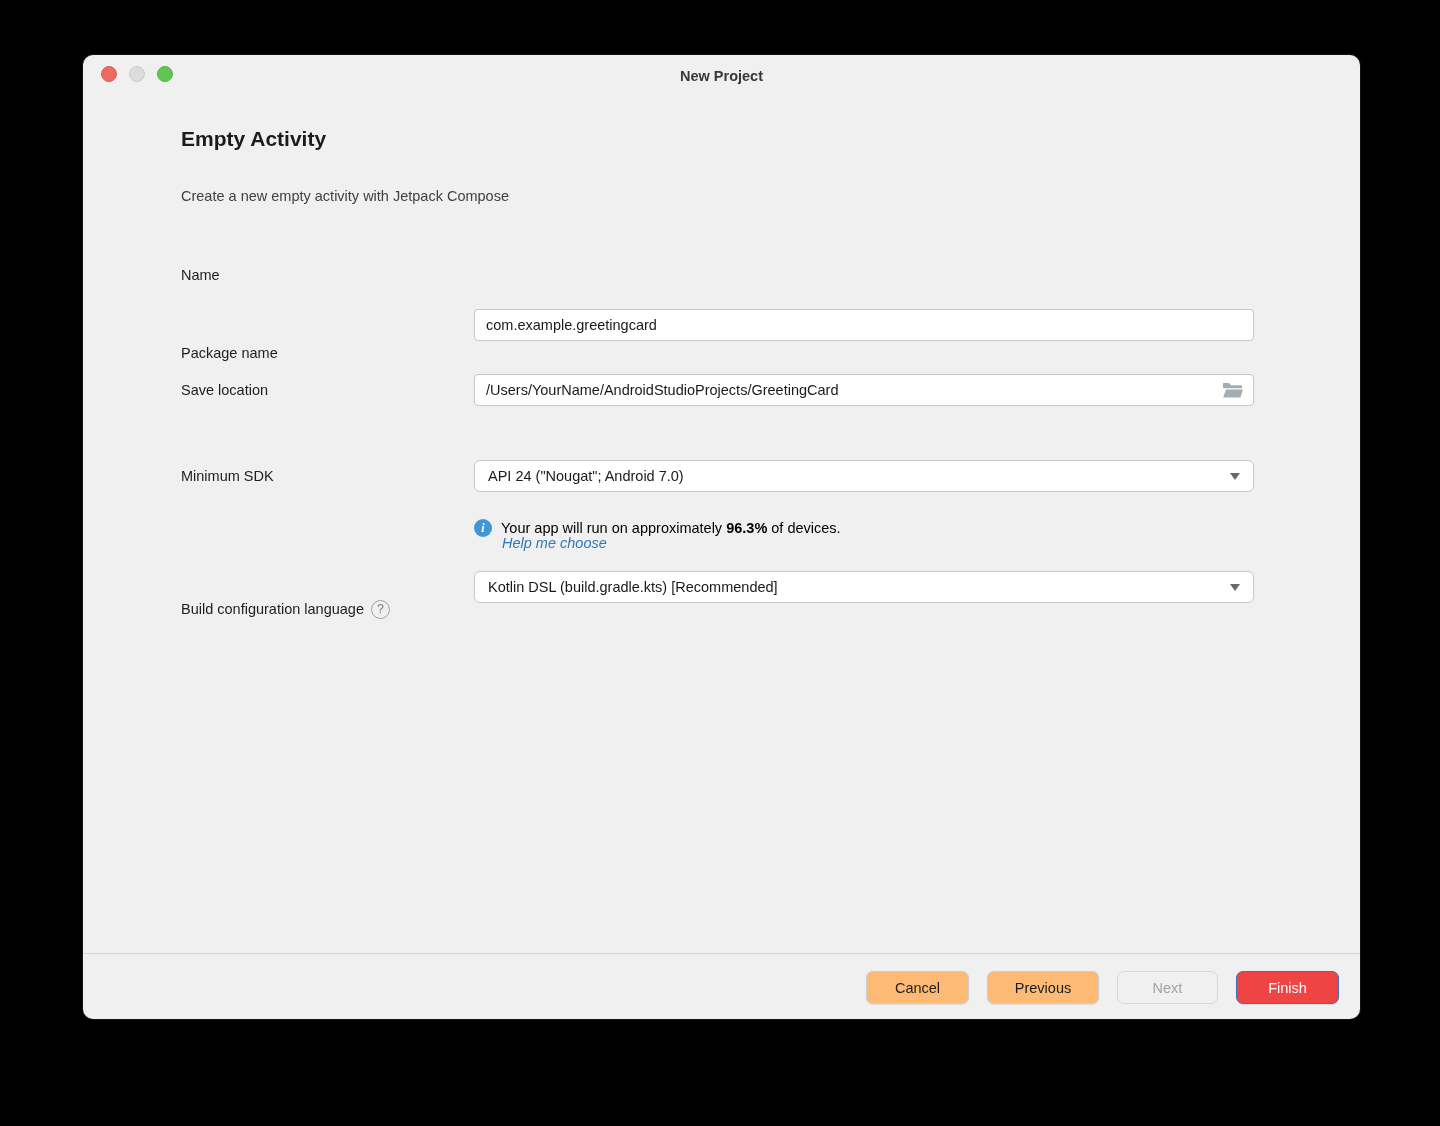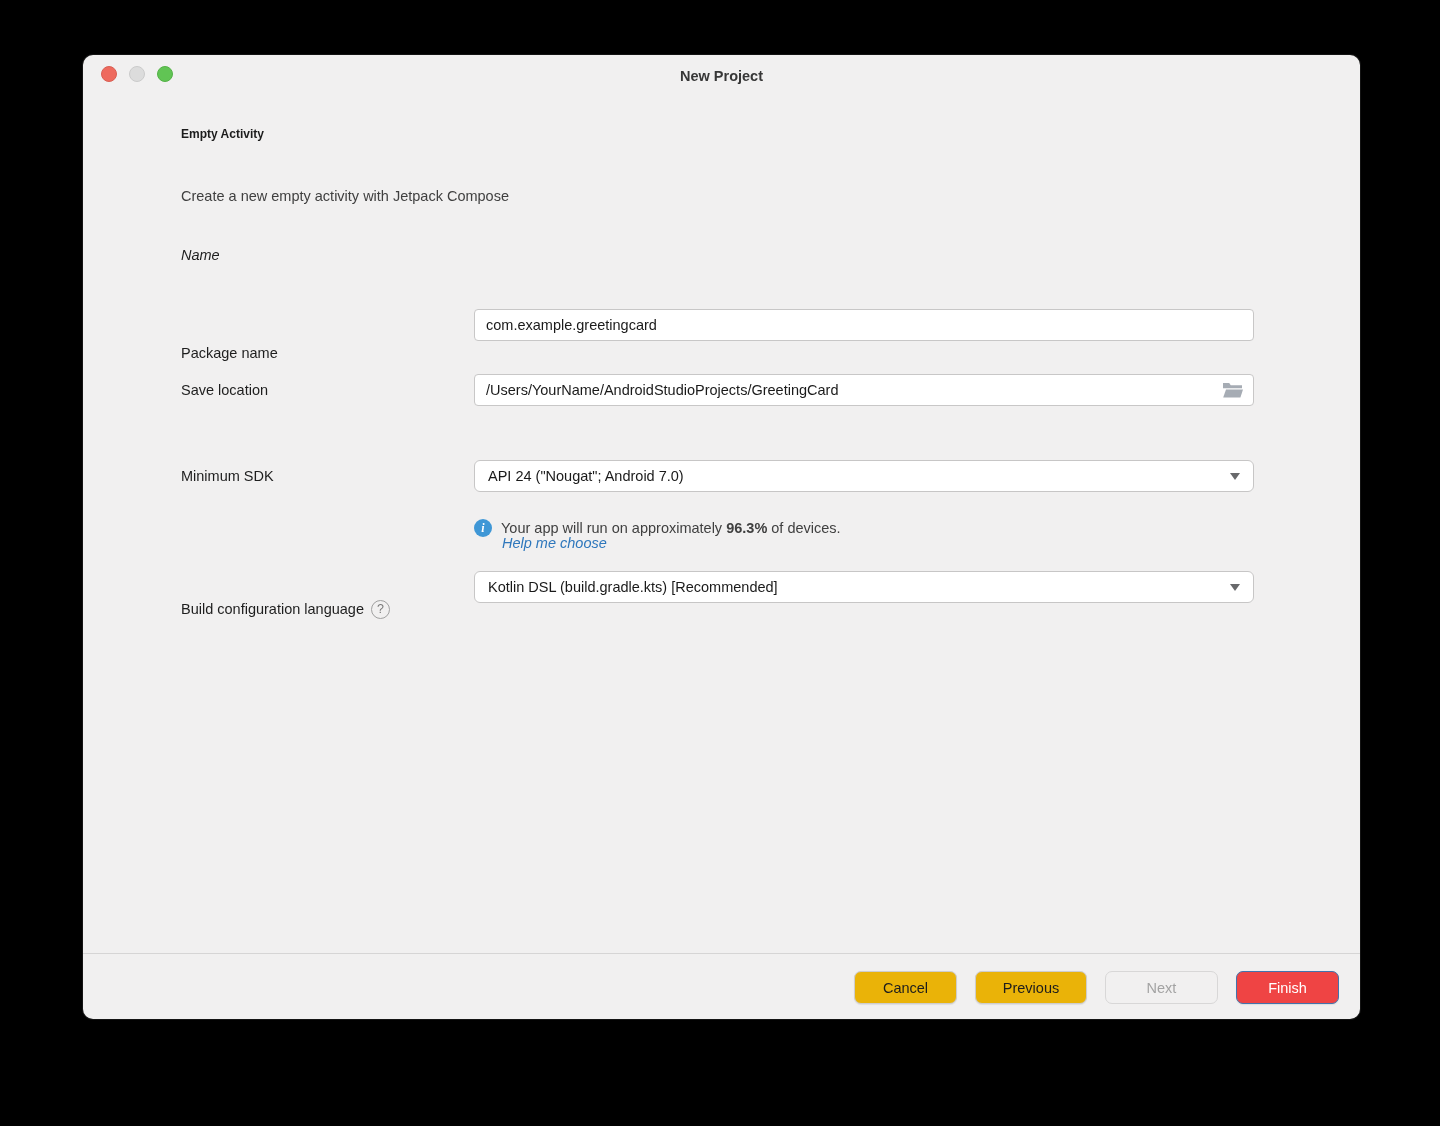--- a/index.html
+++ b/index.html
@@ -15,21 +15,21 @@
   
   .titlebar { position:absolute; left:0; top:0; width:100%; height:40px; }
   .traffic { position:absolute; left:18px; top:11px; display:flex; gap:12px; }
   .light { width:16px; height:16px; border-radius:50%; display:inline-block; }
   .light.red   { background:#ee6a5e; border:1px solid #d95f53; }
   .light.gray  { background:#dcdcdc; border:1px solid #cbcbcb; }
   .light.green { background:#61c454; border:1px solid #54b247; }
   .win-title { width:100%; text-align:center; line-height:42px; font-size:14.5px; font-weight:bold; color:#373737; }
 
   
-  .h1 { position:absolute; left:98px; top:72px; font-size:12px; font-weight:bold; color:#1c1c1c; }
+  .h1 { position:absolute; left:98px; top:72px; font-size:21px; font-weight:bold; color:#1c1c1c; }
   .sub { position:absolute; left:98px; top:133px; font-size:14.5px; color:#404040; }
 
   
   .flabel { position:absolute; left:98px; height:32px; display:flex; align-items:center; font-size:14.5px; color:#1e1e1e; gap:7px; }
   .field  { position:absolute; left:391px; width:780px; height:32px; }
 
   input.text {
     width:100%; height:100%; border:1px solid #c8c7c7; border-radius:4px; background:#fff;
     font-family:"Liberation Sans", sans-serif; font-size:14.5px; color:#1a1a1a; padding:0 11px; outline:none;
   }
@@ -45,61 +45,61 @@
   .dropdown .val { font-size:14.5px; color:#1a1a1a; white-space:nowrap; overflow:hidden; }
   .chevron { width:0; height:0; border-left:5.5px solid transparent; border-right:5.5px solid transparent; border-top:7px solid #68696b; }
 
   
   .info-row { position:absolute; left:391px; top:462px; display:flex; align-items:center; gap:9px; height:22px; }
   .info-icon {
     width:18px; height:18px; border-radius:50%; background:#3f97d6; color:#fff;
     display:flex; align-items:center; justify-content:center;
     font-size:12px; font-weight:bold; font-family:"Liberation Serif", serif; font-style:italic;
   }
-  .info-text { font-size:14.5px; color:#404040; }
+  .info-text { font-size:14.5px; color:#000000; }
   .info-text b { font-weight:bold; }
   .link { position:absolute; left:419px; top:480px; font-size:14.5px; color:#2e77bc; cursor:pointer;font-style:italic; }
 
   .q-icon {
     width:19px; height:19px; border-radius:50%; border:1.5px solid #a0a0a0; color:#7a7a7a;
     display:flex; align-items:center; justify-content:center; font-size:12.5px; background:transparent; cursor:pointer;
   }
 
   
   .divider { position:absolute; left:0; top:898px; width:100%; height:1px; background:#d6d5d5; }
   .footer-btns { position:absolute; top:916px; right:21px; display:flex; gap:18px; }
   .btn {
     height:33px; border-radius:7px; font-family:"Liberation Sans", sans-serif; font-size:14.5px;
     display:flex; align-items:center; justify-content:center; cursor:pointer;
-    background:#eab308; border:1px solid #cecdcd; color:#1d1d1d; box-shadow:0 0.5px 1px rgba(0,0,0,0.08);
+    background:#fdba74; border:1px solid #cecdcd; color:#1d1d1d; box-shadow:0 0.5px 1px rgba(0,0,0,0.08);
   }
   .btn.cancel { width:103px; }
   .btn.previous { width:112px; }
-  .btn.next { width:113px; background:#f1f0f0; border:1px solid #d8d7d7; color:#a3a3a3; box-shadow:none; cursor:default; }
+  .btn.next { width:101px; background:#f1f0f0; border:1px solid #d8d7d7; color:#a3a3a3; box-shadow:none; cursor:default; }
   .btn.finish { width:103px; background:#ef4444; border:1px solid #4173ad; color:#fff; }
 </style>
 </head>
 <body>
 
 <div class="page">
   <div class="dialog">
 
     <div class="titlebar">
       <div class="traffic">
         <span class="light red"></span>
         <span class="light gray"></span>
         <span class="light green"></span>
       </div>
       <div class="win-title">New Project</div>
     </div>
 
     <div class="h1">Empty Activity</div>
     <div class="sub">Create a new empty activity with Jetpack Compose</div>
 
-    <div class="flabel" style="top:184px;font-style:italic;">Name</div>
+    <div class="flabel" style="top:204px;">Name</div>
 
     <div class="flabel" style="top:254px;margin-top:28px;">Package name</div>
     <div class="field" style="top:254px;">
       <input class="text" type="text" value="com.example.greetingcard" style="">
     </div>
 
     <div class="flabel" style="top:319px;">Save location</div>
     <div class="field" style="top:319px;">
       <input class="text with-icon" type="text" value="/Users/YourName/AndroidStudioProjects/GreetingCard" style="">
       <span class="field-icon-btn">

